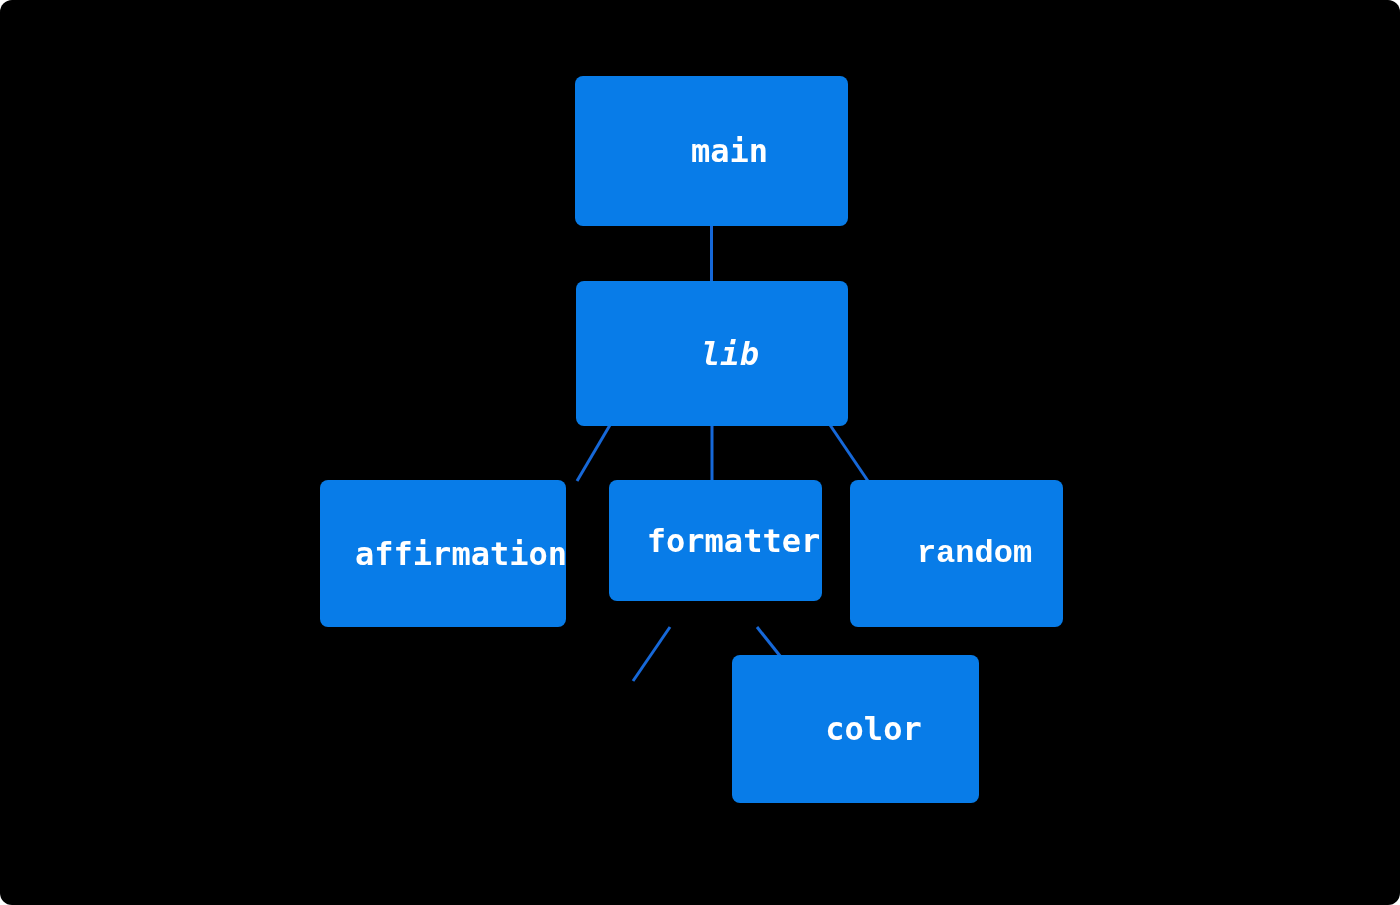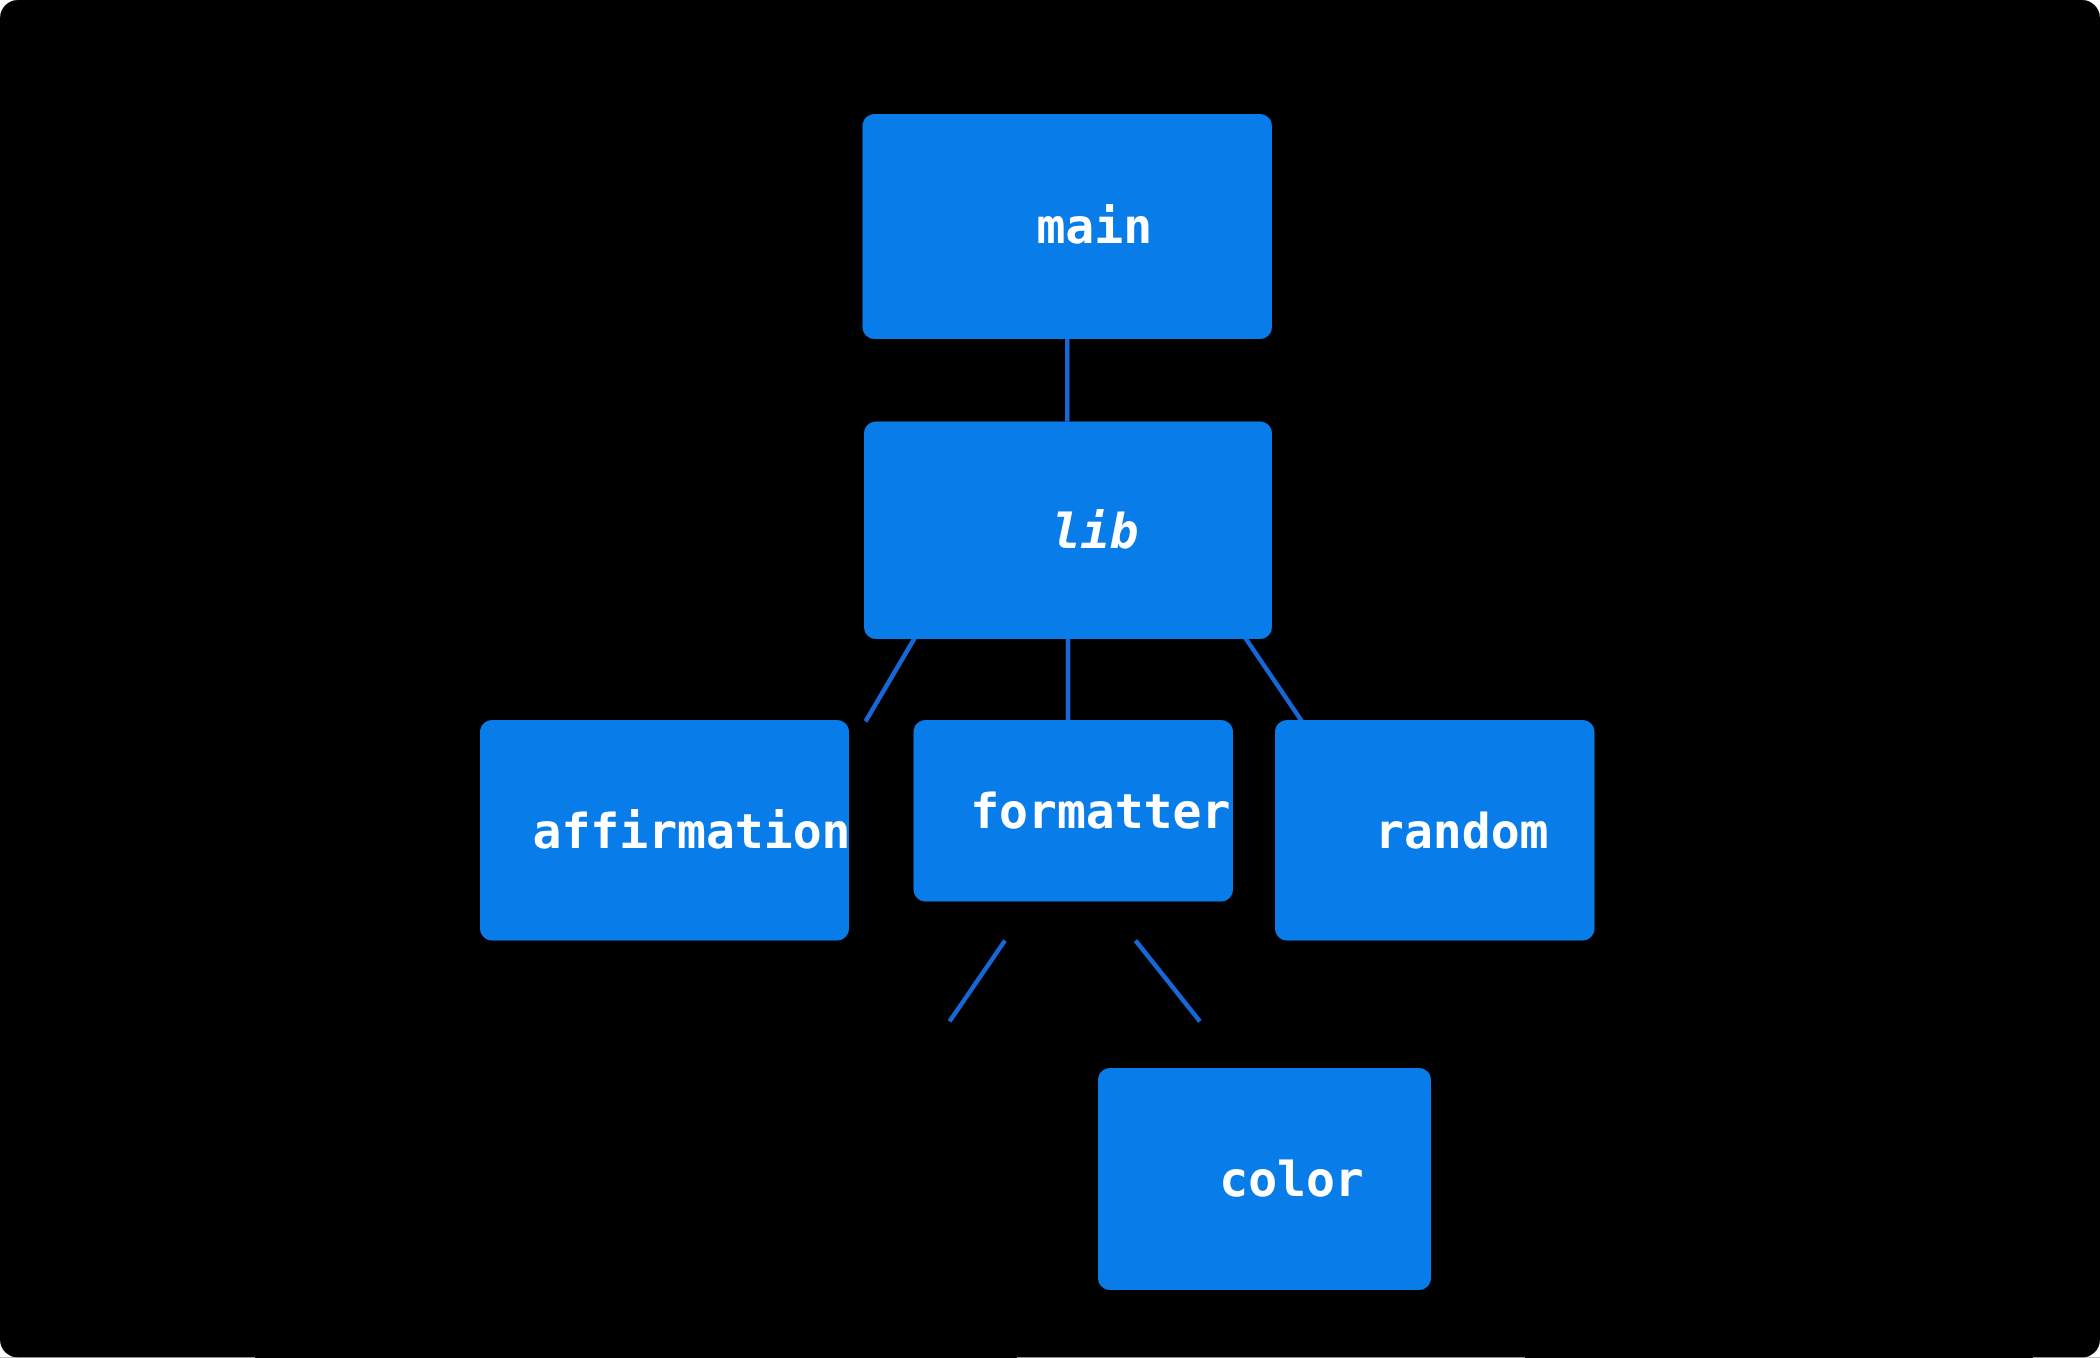--- a/index.html
+++ b/index.html
@@ -71,22 +71,22 @@
   </div>
 
   <div class="node" style="left:320px; top:480px; width:246px; height:147px;justify-content:center;">
     <span class="node-label">affirmation</span>
   </div>
 
   <div class="node" style="left:609px; top:480px; width:213px; height:121px;">
     <span class="node-label">formatter</span>
   </div>
 
-  <div class="node" style="left:850px; top:480px; width:213px; height:147px;">
+  <div class="node" style="left:850px; top:480px; width:213px; height:147px;font-family:Liberation Mono, monospace;">
     <span class="node-label">random</span>
   </div>
 
 
-  <div class="node" style="left:732px; top:712px; width:222px; height:148px;text-align:center;">
+  <div class="node" style="left:732px; top:655px; width:247px; height:148px;text-align:center;">
     <span class="node-label">color</span>
   </div>
 
 </div>
 
 </body></html>

